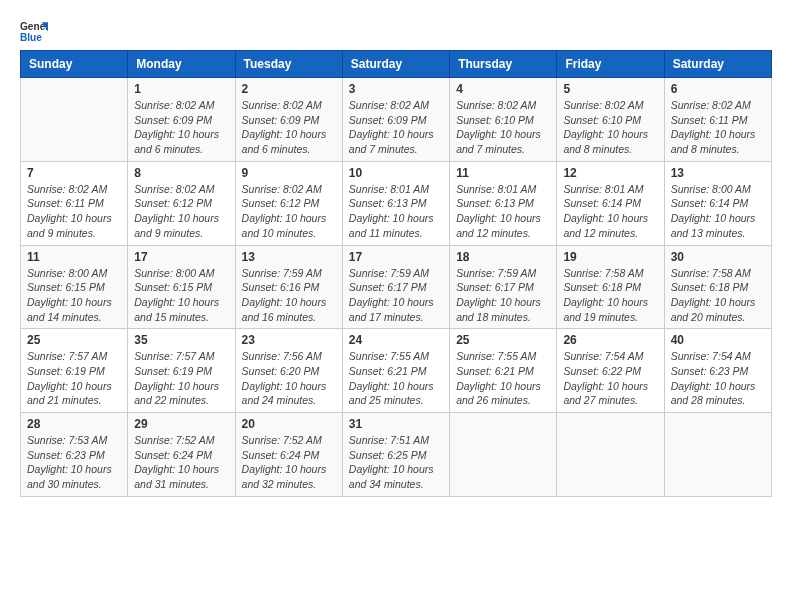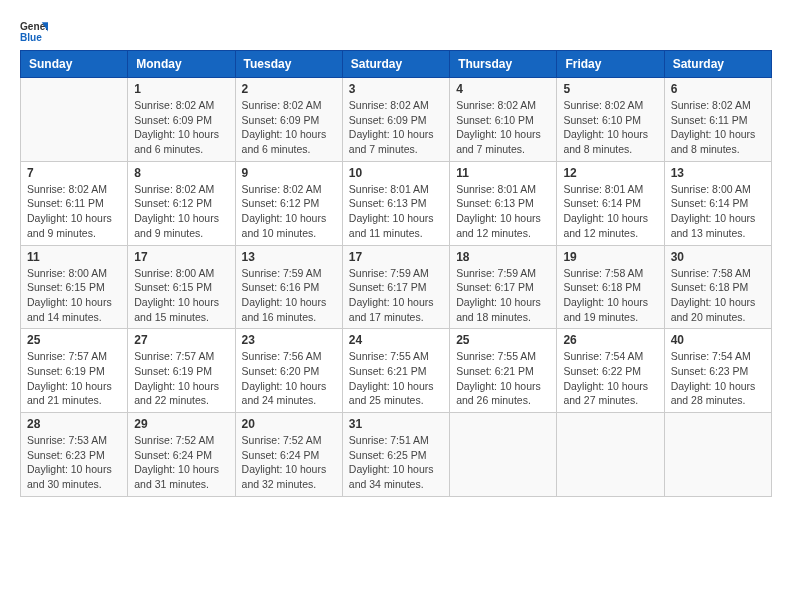--- a/index.html
+++ b/index.html
@@ -62,20 +62,21 @@
     tbody tr td .day-num {
       font-weight: bold;
       font-size: 12px;
       display: block;
       margin-bottom: 2px;
     }
     tbody tr td .day-info {
       font-size: 10.5px;
       line-height: 1.4;
       color: #444;
+      font-style: italic;
     }
     .row-alt {
       background-color: #f9f9f9;
     }
   </style>
 </head>
 <body>
 
 <div class="header-area">
   <div class="logo">
@@ -190,21 +191,21 @@
           <span class="day-num">30</span>
           <div class="day-info">Sunrise: 7:58 AM<br>Sunset: 6:18 PM<br>Daylight: 10 hours<br>and 20 minutes.</div>
         </td>
       </tr>
       <tr>
         <td>
           <span class="day-num">25</span>
           <div class="day-info">Sunrise: 7:57 AM<br>Sunset: 6:19 PM<br>Daylight: 10 hours<br>and 21 minutes.</div>
         </td>
         <td>
-          <span class="day-num">27</span>
+          <span class="day-num">35</span>
           <div class="day-info">Sunrise: 7:57 AM<br>Sunset: 6:19 PM<br>Daylight: 10 hours<br>and 22 minutes.</div>
         </td>
         <td>
           <span class="day-num">23</span>
           <div class="day-info">Sunrise: 7:56 AM<br>Sunset: 6:20 PM<br>Daylight: 10 hours<br>and 24 minutes.</div>
         </td>
         <td>
           <span class="day-num">24</span>
           <div class="day-info">Sunrise: 7:55 AM<br>Sunset: 6:21 PM<br>Daylight: 10 hours<br>and 25 minutes.</div>
         </td>

